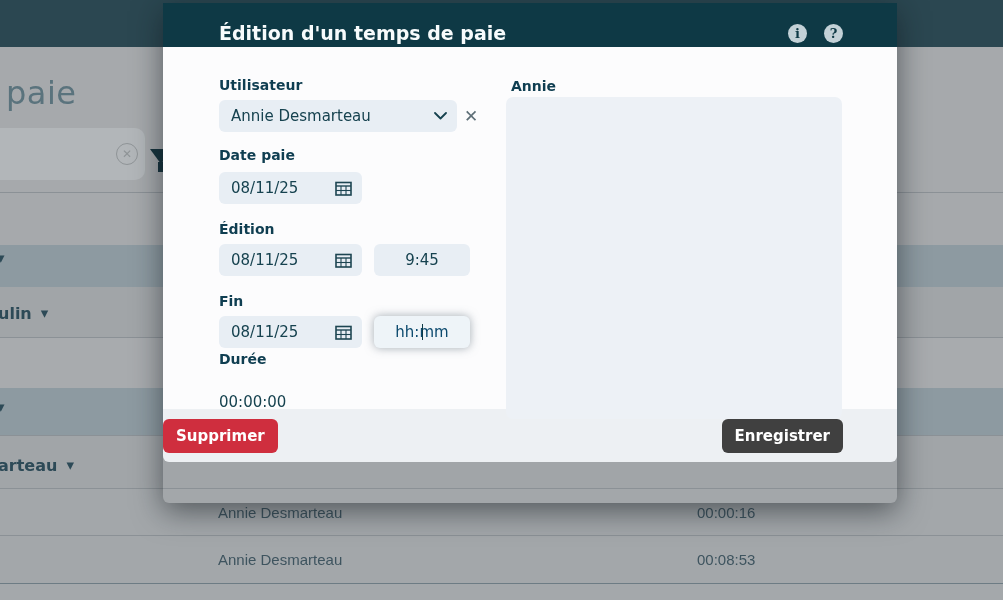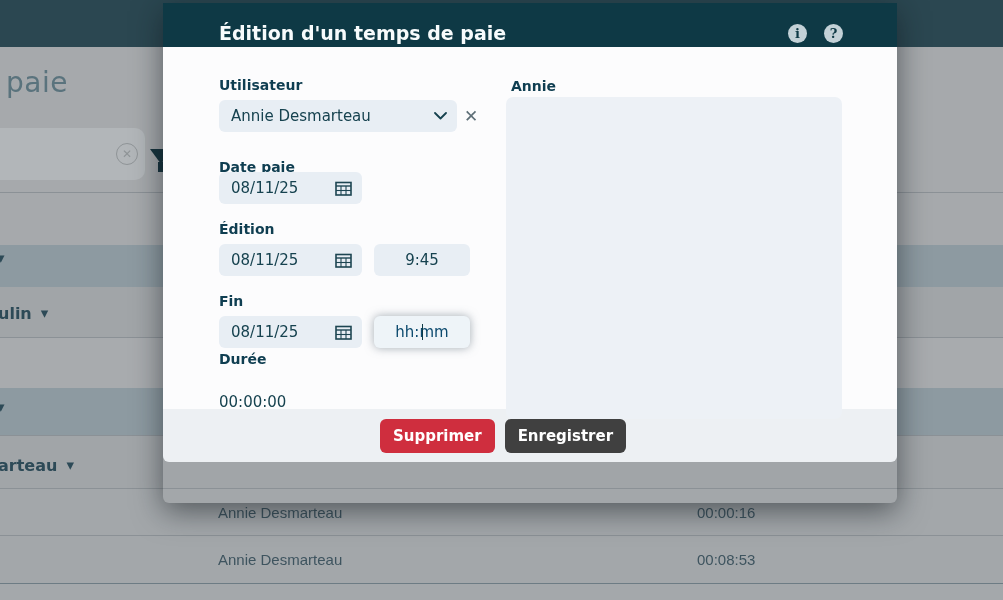--- a/index.html
+++ b/index.html
@@ -6,21 +6,21 @@
   html,body { width:1003px; height:600px; overflow:hidden; }
   .screen {
     position:relative; width:1003px; height:600px;
     font-family:"DejaVu Sans","Liberation Sans",sans-serif;
     background:#a6a9ac; overflow:hidden;
   }
   
   .bg-el { position:absolute; }
   .bg-topbar { left:0; top:0; width:1003px; height:47px; background:#2b4751; }
   .bg-heading {
-    left:6px; top:66px; font-size:28px; color:#5a737d;
+    left:6px; top:74px; font-size:32px; color:#5a737d;
     font-family:"DejaVu Sans",sans-serif; letter-spacing:.5px;
   }
   .bg-search {
     left:-28px; top:128px; width:173px; height:52px;
     background:#b2b6b9; border-radius:10px;
   }
   .bg-search-clear {
     left:116px; top:143px; width:22px; height:22px; border-radius:50%;
     border:1.5px solid #8f9497; color:#8f9497; font-size:12px;
     display:flex; align-items:center; justify-content:center;
@@ -82,21 +82,21 @@
   }
   .dur-val { position:absolute; left:56px; top:346px; font-size:15px; color:#16424f; }
   .notes-area {
     position:absolute; left:343px; top:50px; width:336px; height:322px;
     background:#edf1f6; border-radius:7px; border:none; resize:none;
     font-family:inherit; font-size:14px; color:#16424f; padding:10px;
   }
   .lbl-notes { left:348px; top:31px; }
   .m-footer {
     height:53px; background:#edf0f3; border-radius:0 0 6px 6px;
-    display:flex; align-items:center; justify-content:center; gap:10px;
+    display:flex; align-items:center; justify-content:space-between; gap:10px;
     padding-right:54px;
   }
   .btn {
     height:34px; border:none; border-radius:6px; padding:0 13px;
     font-family:inherit; font-size:15px; font-weight:bold; color:#ffffff;
     display:flex; align-items:center; cursor:pointer;
   }
   .btn-delete { background:#cf2e3e; }
   .btn-save { background:#404040; }
 </style>
@@ -172,21 +172,21 @@
 
       <span class="flabel" style="left:56px;top:30px">Utilisateur</span>
       <div class="field f-user">
         <span class="val">Annie Desmarteau</span>
         <svg class="chev" viewBox="0 0 13 8">
           <polyline points="1,1 6.5,6.5 12,1" fill="none" stroke="#16424f" stroke-width="1.8" stroke-linecap="round" stroke-linejoin="round"></polyline>
         </svg>
       </div>
       <span class="clear-x">✕</span>
 
-      <span class="flabel" style="left:56px;top:112px">Date paie</span>
+      <span class="flabel" style="left:56px;top:100px">Date paie</span>
       <div class="field datef" style="top:125px">
         <span>08/11/25</span>
         <svg class="cal" viewBox="0 0 17 15">
           <rect x="1" y="1.5" width="15" height="12.5" fill="none" stroke="#1d4552" stroke-width="1.6"></rect>
           <line x1="1" y1="5" x2="16" y2="5" stroke="#1d4552" stroke-width="1.4"></line>
           <line x1="6" y1="5" x2="6" y2="14" stroke="#1d4552" stroke-width="1.1"></line>
           <line x1="11" y1="5" x2="11" y2="14" stroke="#1d4552" stroke-width="1.1"></line>
           <line x1="1" y1="9.5" x2="16" y2="9.5" stroke="#1d4552" stroke-width="1.1"></line>
         </svg>
       </div>

